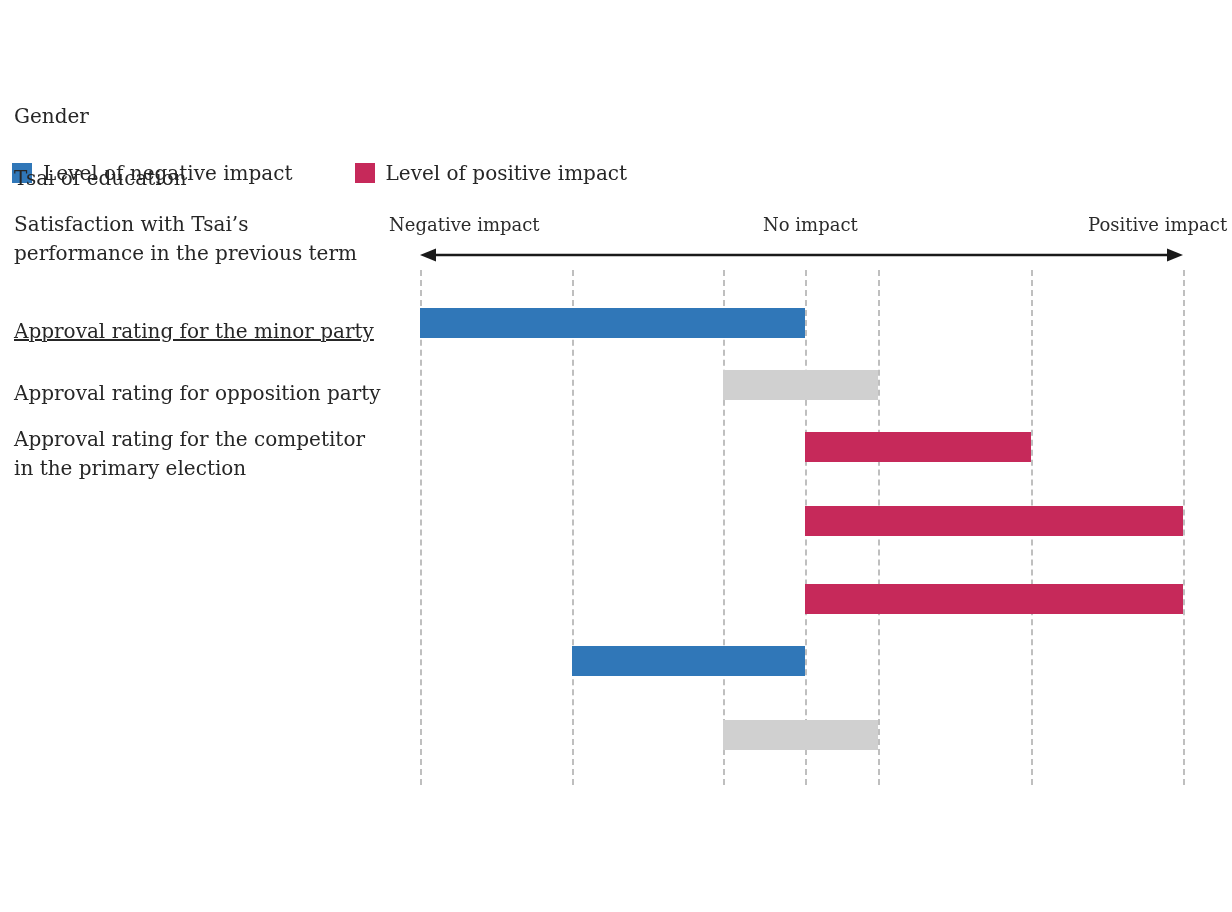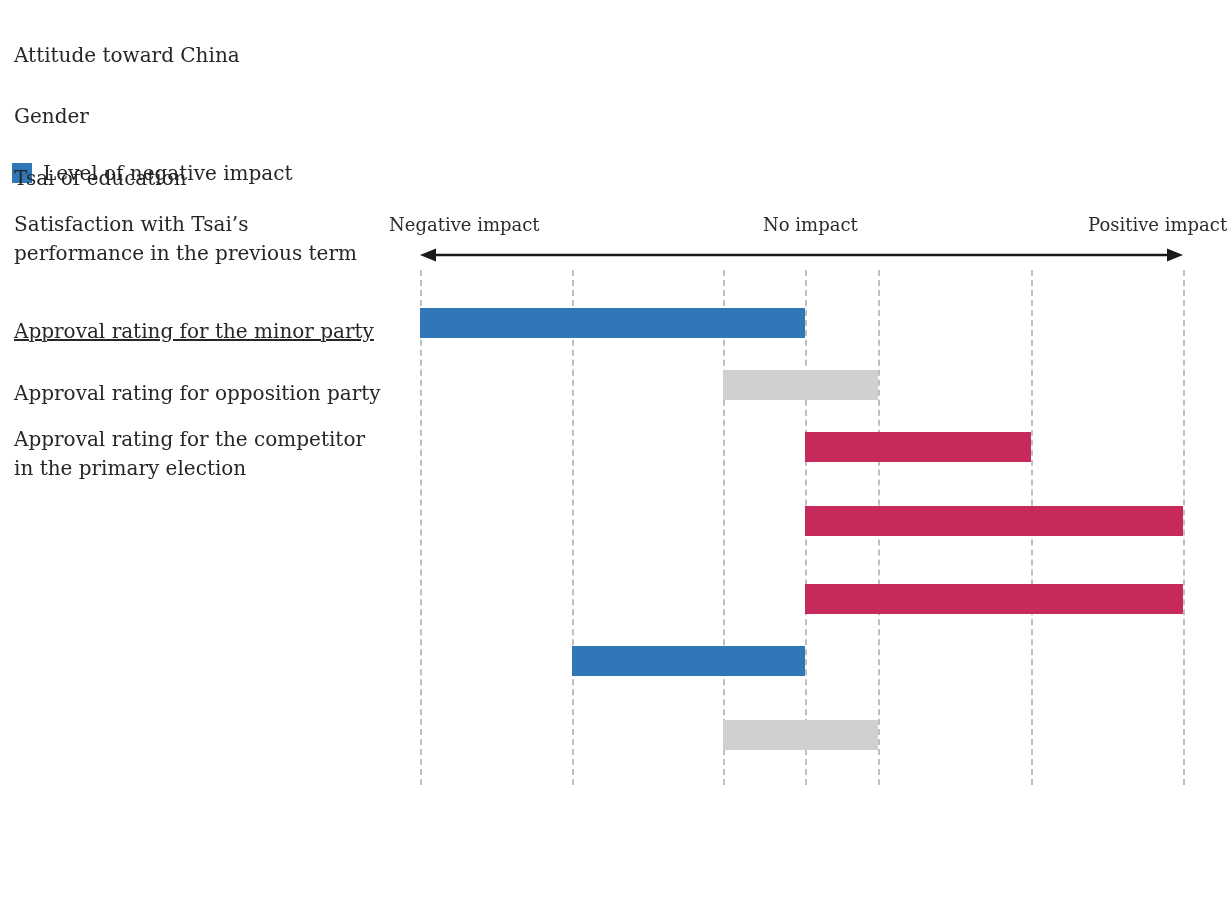--- a/index.html
+++ b/index.html
@@ -126,35 +126,38 @@
 <body>
 
 <div id="page">
 
 
   <div class="legend">
     <div class="legend-item">
       <span class="legend-swatch" style="background:#3077B8;"></span>
       <span class="legend-label">Level of negative impact</span>
     </div>
+    <div class="legend-item">
+      <span class="legend-swatch" style="background:#C6295A;"></span>
+      <span class="legend-label">Level of positive impact</span>
+    </div>
   </div>
 
   <div class="axis-labels">
     <div class="axis-label left">Negative impact</div>
     <div class="axis-label center">No impact</div>
     <div class="axis-label right">Positive impact</div>
   </div>
 
   <svg class="axis-arrow" viewBox="0 0 763 14" preserveAspectRatio="none">
     <line x1="12" y1="7" x2="751" y2="7" stroke="#1a1a1a" stroke-width="2.4"></line>
     <polygon points="0,7 16,0.4 16,13.6" fill="#1a1a1a"></polygon>
     <polygon points="763,7 747,0.4 747,13.6" fill="#1a1a1a"></polygon>
   </svg>
 
-  <div class="cat-label" style="top:41px;">Attitude toward China</div>
   <div class="cat-label" style="top:102px;">Gender</div>
   <div class="cat-label" style="top:164px;">Tsai of education</div>
   <div class="cat-label" style="top:210px;">Satisfaction with Tsai’s
 performance in the previous term</div>
   <div class="cat-label" style="top:317px;text-decoration:underline;">Approval rating for the minor party</div>
   <div class="cat-label" style="top:425px;">Approval rating for the competitor
 in the primary election</div>
   <div class="cat-label" style="top:379px;">Approval rating for opposition party</div>
 
   <div id="plot">

